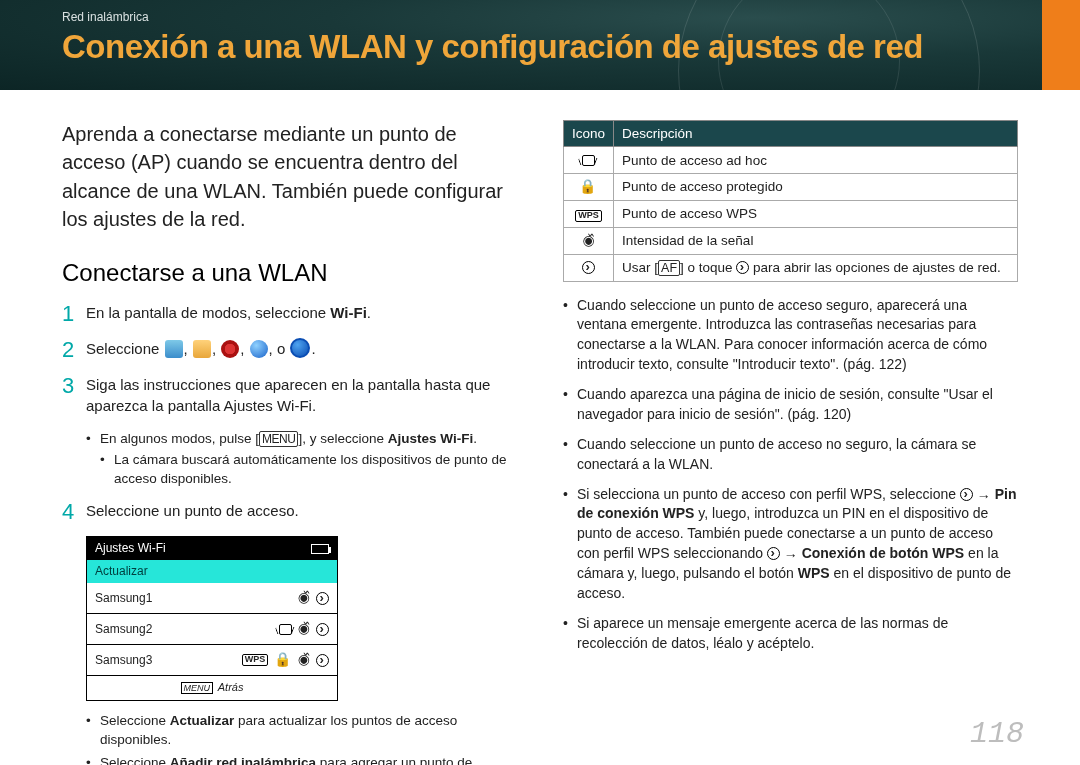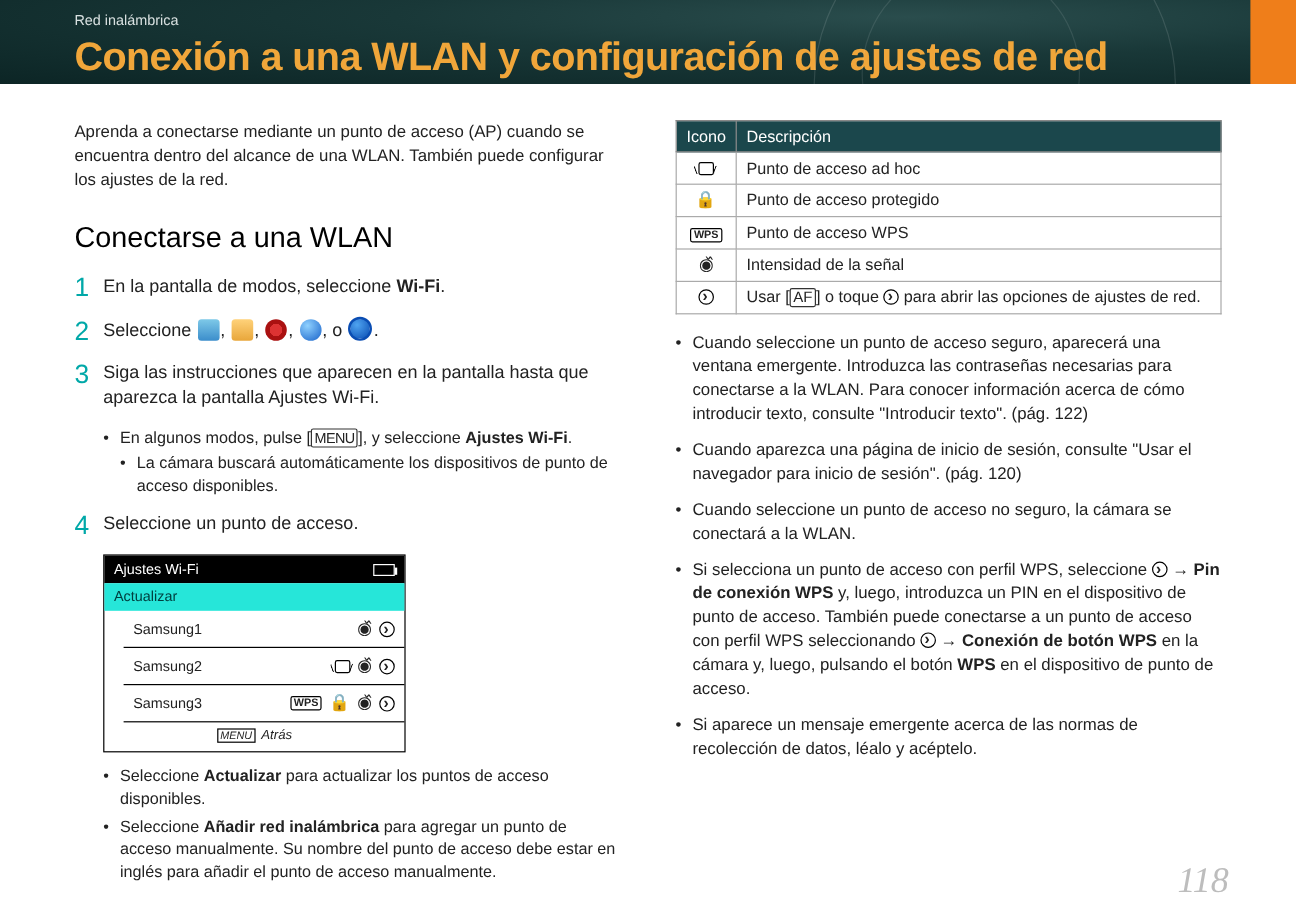--- a/index.html
+++ b/index.html
@@ -6,21 +6,21 @@
   body {
     font-family: Arial, Helvetica, sans-serif;
     width: 1080px;
     height: 765px;
     background: #ffffff;
     position: relative;
     overflow: hidden;
   }
   .top-banner {
     width: 100%;
-    height: 70px;
+    height: 90px;
     background: radial-gradient(ellipse at 70% 20%, #2a4d4d 0%, #193838 40%, #0c2525 100%);
     position: relative;
     overflow: hidden;
   }
   .top-banner::before {
     content: "";
     position: absolute;
     right: 100px;
     top: -80px;
     width: 300px;
@@ -57,21 +57,21 @@
     font-weight: bold;
     padding: 4px 0 0 62px;
     letter-spacing: -0.5px;
   }
   .content {
     display: flex;
     padding: 30px 62px 0 62px;
     gap: 46px;
   }
   .col { flex: 1; font-size: 14px; line-height: 1.42; color: #222; }
-  .left-intro { margin-bottom: 22px; font-size: 14px; }
+  .left-intro { margin-bottom: 22px; font-size: 20px; }
   .subhead {
     color: #000000;
     font-size: 24px;
     font-weight: normal;
     margin-bottom: 12px;
   }
   .step { display: flex; margin-bottom: 12px; font-size: 15px; }
   .step-num {
     color: #00a8a8;
     font-family: "Segoe UI", Arial, sans-serif;
@@ -110,21 +110,21 @@
   }
   .wifi-header {
     background: #000; color: #fff; padding: 3px 8px;
     display:flex; justify-content:space-between; align-items:center;
   }
   .wifi-batt { width:18px; height:10px; border:1px solid #fff; position:relative;}
   .wifi-batt::after{content:"";position:absolute;right:-3px;top:2px;width:2px;height:6px;background:#fff;}
   .wifi-refresh { background:#26e6d9; color:#004040; padding:3px 8px; }
   .wifi-row {
     padding: 5px 8px; border-bottom:1px solid #000;
-    display:flex; justify-content:space-between; align-items:center;margin-left:16px;
+    display:flex; justify-content:space-between; align-items:center;
   }
   .wifi-row:last-of-type { border-bottom:none; }
   .wifi-icons { display:flex; gap:6px; align-items:center; font-size:12px;}
   .wifi-footer { text-align:center; padding:4px 0; font-size:11px;font-style:italic;}
   .wifi-footer .mlabel{ border:1px solid #000; padding:0 2px; font-size:9px; margin-right:2px;}
 
   .desc-table { border-collapse: collapse; width: 100%; margin-bottom: 14px; font-size: 13.5px;}
   .desc-table th { background:#1b474c; color:#fff; text-align:left; padding:3px 8px; font-weight:normal; border:1px solid #888;margin-top:38px;}
   .desc-table td { padding:3px 8px; border:1px solid #aaa; vertical-align:middle;margin-top:40px;}
   .desc-table td.ic { width:50px; text-align:center; font-size:14px;}
@@ -140,21 +140,21 @@
 
   .r-bullet { display:flex; margin:0 0 10px 0; font-size:14px;}
   .r-bullet .dot{width:14px;flex-shrink:0;}
   .page-num {
     position:absolute;
     right:56px;
     bottom:14px;
     font-size:30px;
     font-style:italic;
     color:#bdbdbd;
-    font-family: Liberation Serif, serif;
+    font-family: Liberation Mono, monospace;
   }
   .af-glyph{font-size:12.5px;border:1px solid #333;padding:0 2px;border-radius:2px;}
 </style>
 </head>
 <body>
 
 <div class="top-banner">
   <div class="orange-tab"></div>
   <div class="breadcrumb">Red inalámbrica</div>
   <div class="page-title">Conexión a una WLAN y configuración de ajustes de red</div>

